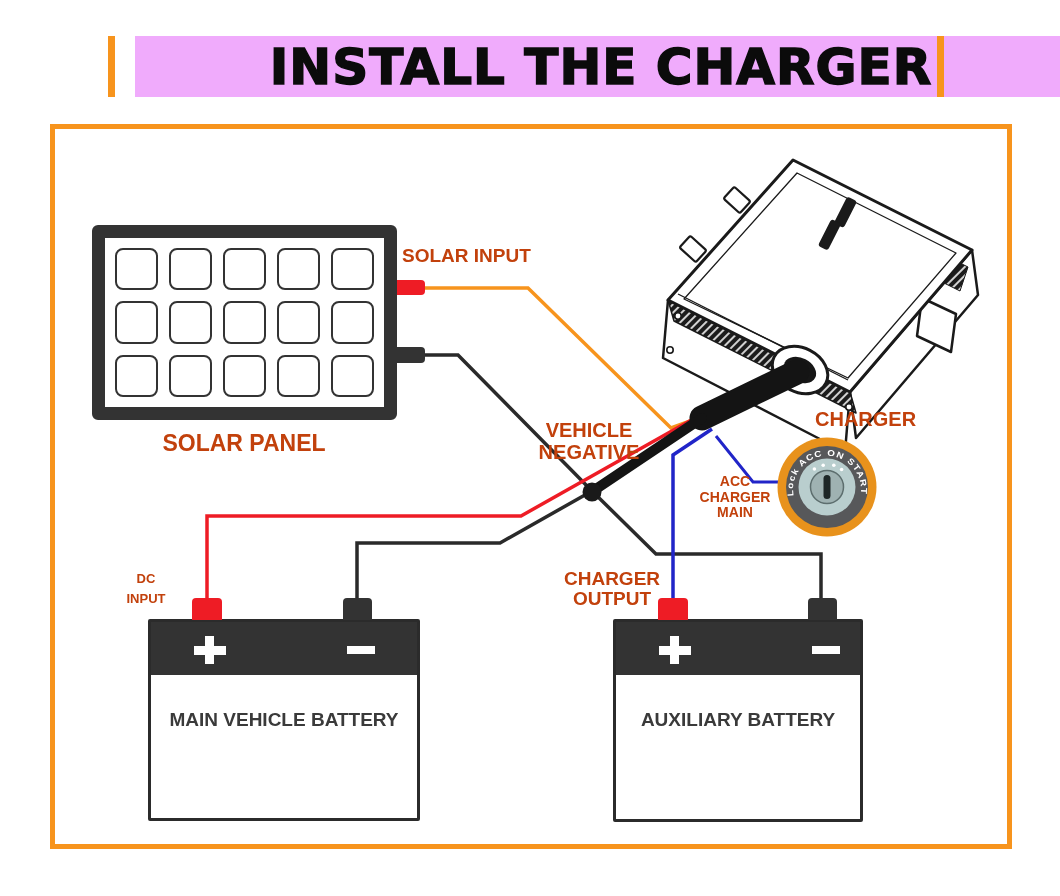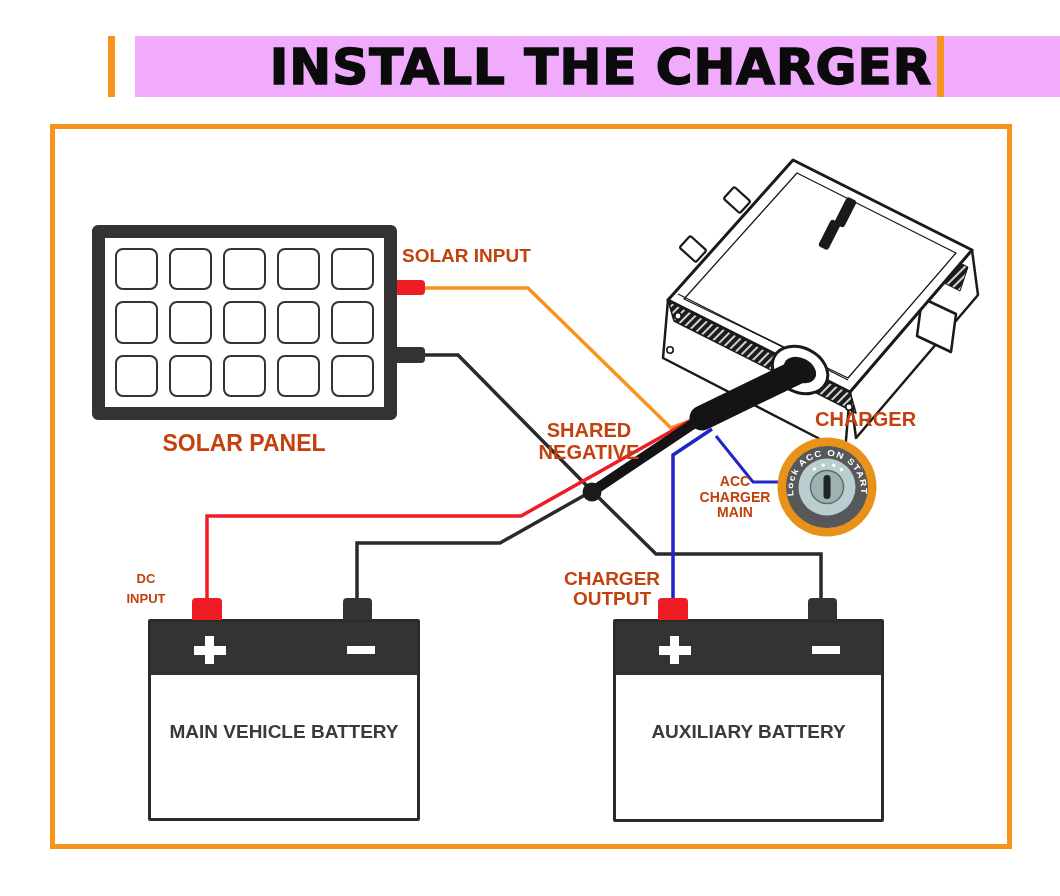--- a/index.html
+++ b/index.html
@@ -29,21 +29,21 @@
   .solar-grid{display:grid;grid-template-columns:repeat(5,1fr);gap:11px;
               width:100%;height:100%;box-sizing:border-box;padding:10px;}
   .solar-grid .cell{border:2px solid #333333;border-radius:8px;background:#fff;}
   .connector{z-index:3;}
   .con-red{left:392px;top:280px;width:33px;height:15px;background:#EE1C25;border-radius:0 4px 4px 0;}
   .con-black{left:392px;top:347px;width:33px;height:16px;background:#333333;border-radius:0 4px 4px 0;}
 
   
   .battery{border:3px solid #2B2B2B;background:#fff;box-sizing:border-box;z-index:4;border-radius:2px;}
   .battery-top{position:relative;height:53px;background:#333333;}
-  .battery-label{margin-top:46px;text-align:center;color:#3A3A3A;font-weight:bold;
+  .battery-label{margin-top:34px;text-align:center;color:#3A3A3A;font-weight:bold;
                  font-size:19px;line-height:22px;}
   .plus-icon{position:absolute;width:32px;height:28px;}
   .plus-icon::before{content:"";position:absolute;left:0;top:10px;width:32px;height:9px;background:#fff;}
   .plus-icon::after{content:"";position:absolute;left:11px;top:0;width:9px;height:28px;background:#fff;}
   .minus-icon{position:absolute;width:28px;height:8px;background:#fff;}
   .terminal{z-index:5;border-radius:4px 4px 0 0;}
   .t-red{background:#EE1C25;}
   .t-black{background:#333333;}
 
   svg.wires{position:absolute;left:0;top:0;z-index:2;pointer-events:none;}
@@ -149,21 +149,21 @@
         <div class="cell"></div>
         <div class="cell"></div>
       </div>
   </div>
   <div class="abs connector con-red"></div>
   <div class="abs connector con-black"></div>
 
   <div class="abs lbl" style="left:402px;top:245px;width:160px;font-size:19px;">SOLAR INPUT</div>
   <div class="abs lbl" style="left:94px;top:430px;width:300px;font-size:23px;text-align:center;">SOLAR PANEL</div>
   <div class="abs lbl" style="left:514px;top:419px;width:150px;font-size:20px;line-height:22px;text-align:center;">
-    <span class="ln">SHARED</span>
+    <span class="ln">VEHICLE</span>
     <span class="ln">NEGATIVE</span>
   </div>
   <div class="abs lbl" style="left:815px;top:408px;width:130px;font-size:20px;">CHARGER</div>
   <div class="abs lbl" style="left:685px;top:474px;width:100px;font-size:14px;line-height:15.5px;text-align:center;">
     <span class="ln">ACC</span>
     <span class="ln">CHARGER</span>
     <span class="ln">MAIN</span>
   </div>
   <div class="abs lbl" style="left:96px;top:569px;width:100px;font-size:13px;line-height:20px;text-align:center;">
     <span class="ln">DC</span>
@@ -183,21 +183,21 @@
     <div class="battery-top">
       <span class="plus-icon" style="left:43px;top:14px;"></span>
       <span class="minus-icon" style="left:196px;top:24px;"></span>
     </div>
     <div class="battery-label">
       <span class="ln">MAIN VEHICLE</span>
       <span class="ln">BATTERY</span>
     </div>
   </div>
 
-  <div class="abs battery" style="left:613px;top:619px;width:271px;height:203px;">
+  <div class="abs battery" style="left:613px;top:619px;width:250px;height:203px;">
     <div class="battery-top">
       <span class="plus-icon" style="left:43px;top:14px;"></span>
       <span class="minus-icon" style="left:196px;top:24px;"></span>
     </div>
     <div class="battery-label">
       <span class="ln">AUXILIARY</span>
       <span class="ln">BATTERY</span>
     </div>
   </div>
 

